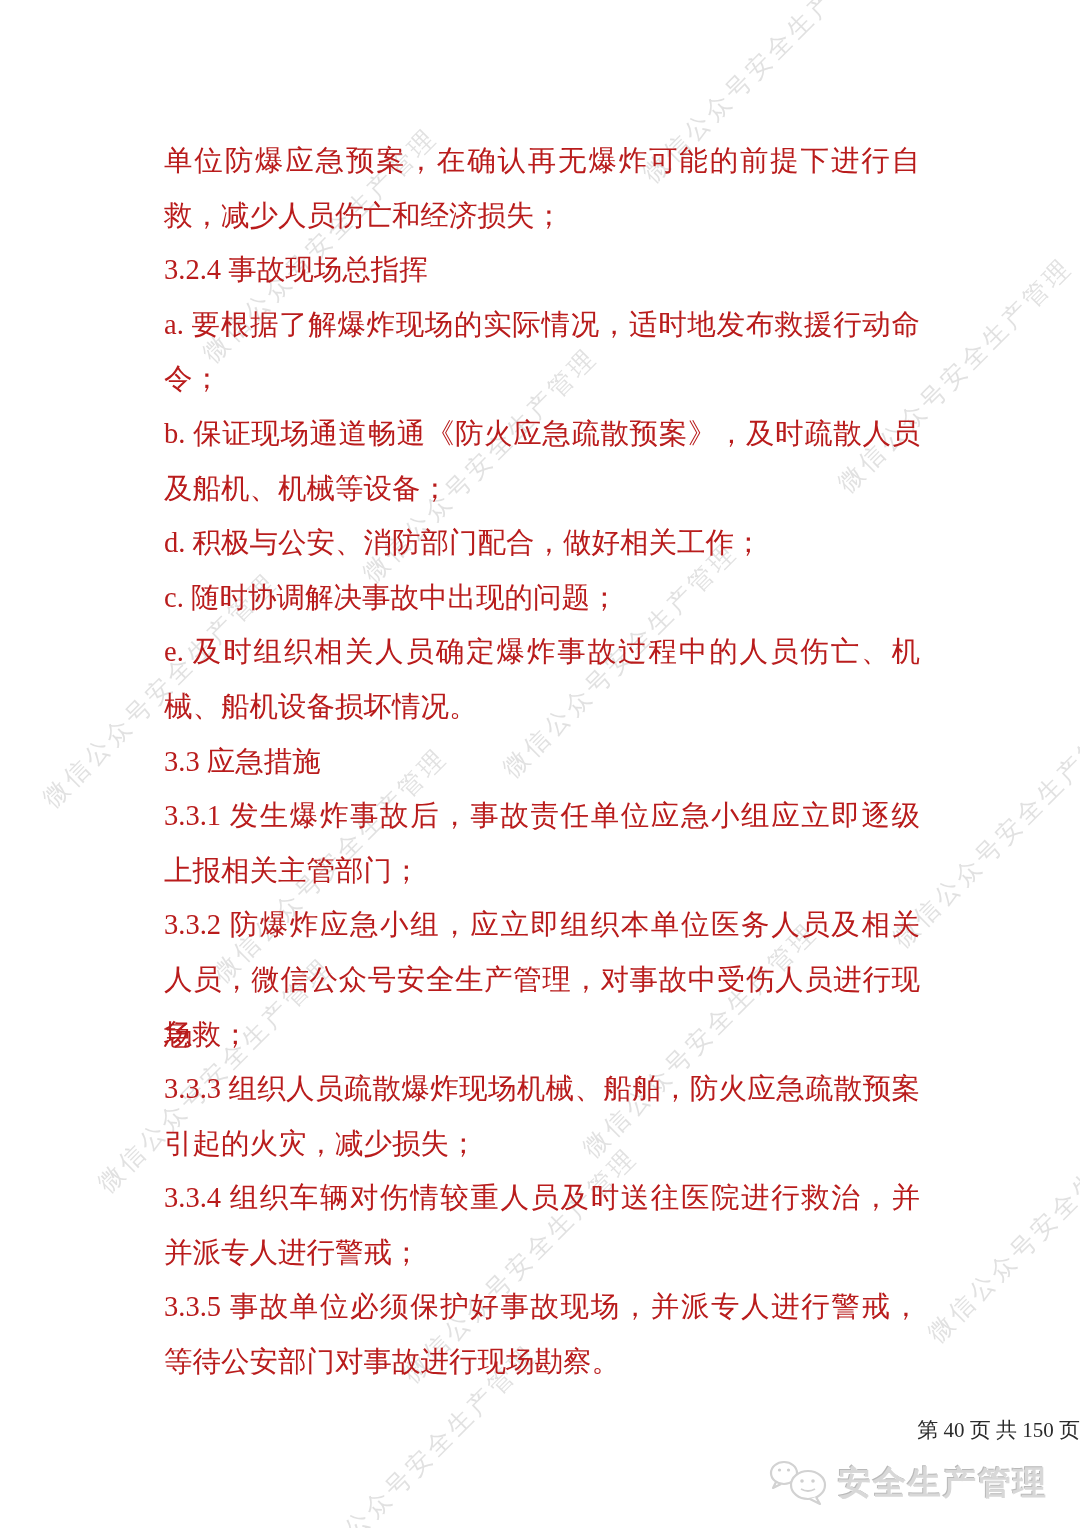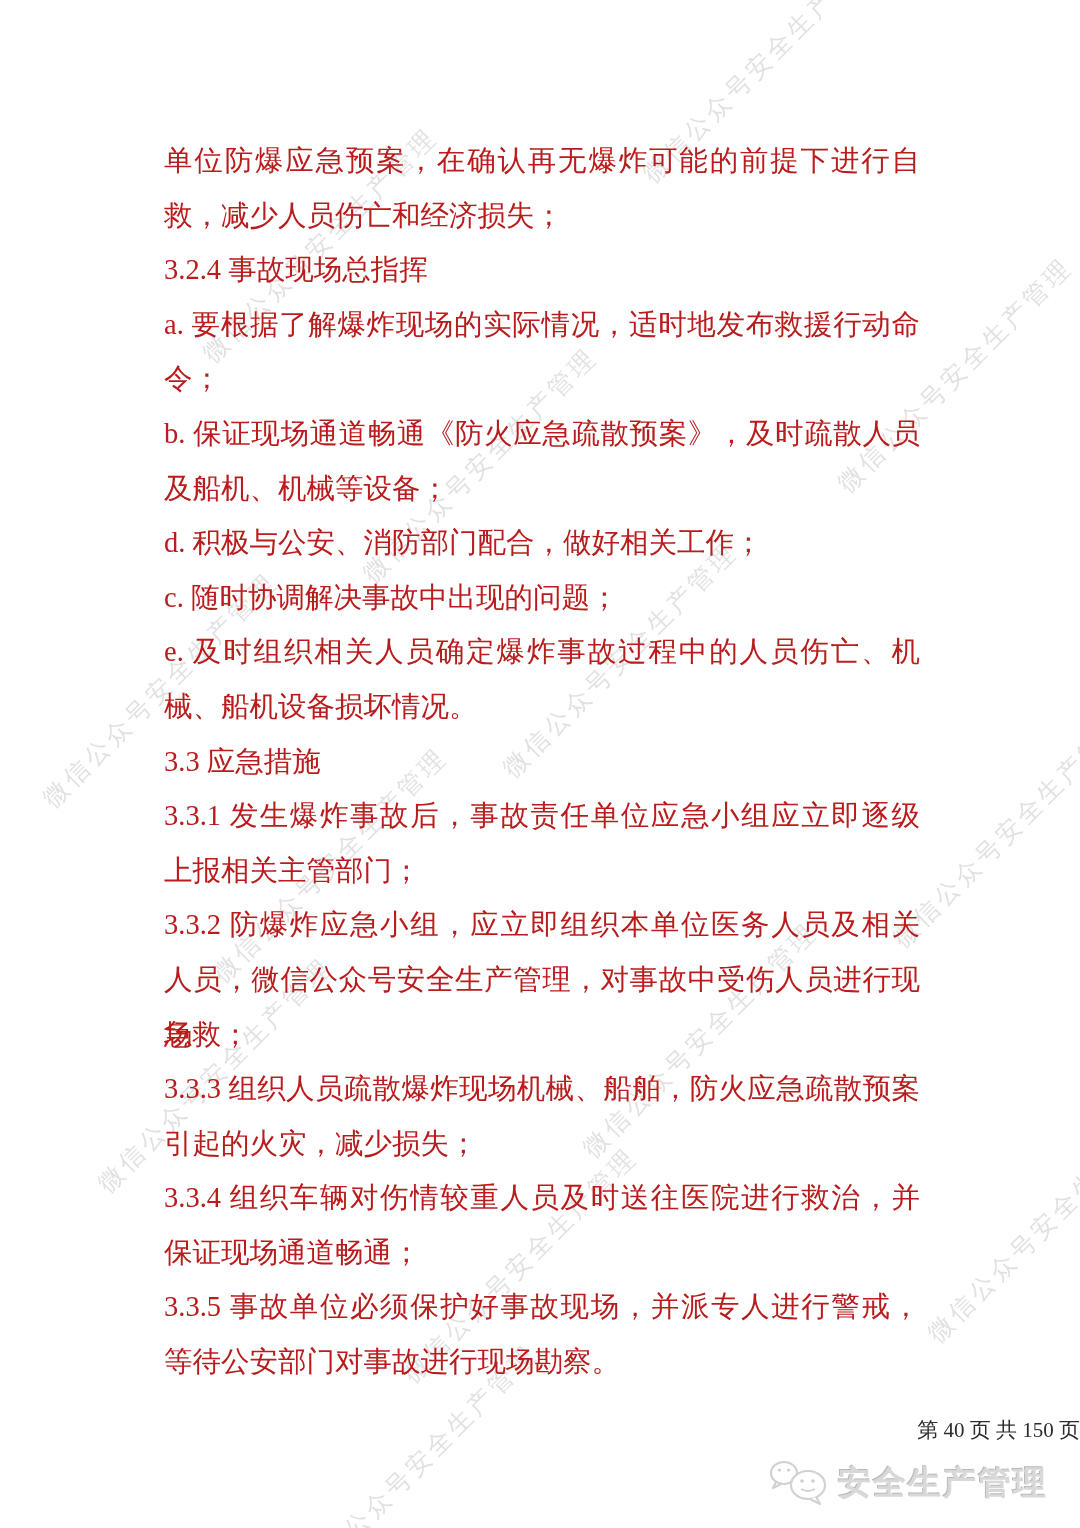--- a/index.html
+++ b/index.html
@@ -115,21 +115,21 @@
     <div class="line">械、船机设备损坏情况。</div>
     <div class="line">3.3 应急措施</div>
     <div class="line full">3.3.1 发生爆炸事故后，事故责任单位应急小组应立即逐级</div>
     <div class="line">上报相关主管部门；</div>
     <div class="line full">3.3.2 防爆炸应急小组，应立即组织本单位医务人员及相关</div>
     <div class="line full">人员，微信公众号安全生产管理，对事故中受伤人员进行现场</div>
     <div class="line">急救；</div>
     <div class="line full">3.3.3 组织人员疏散爆炸现场机械、船舶，防火应急疏散预案</div>
     <div class="line">引起的火灾，减少损失；</div>
     <div class="line full">3.3.4 组织车辆对伤情较重人员及时送往医院进行救治，并</div>
-    <div class="line">保证现场通道畅通；</div>
+    <div class="line">并派专人进行警戒；</div>
     <div class="line full">3.3.5 事故单位必须保护好事故现场，并派专人进行警戒，</div>
     <div class="line">等待公安部门对事故进行现场勘察。</div>
   </main>
 
 <div class="page-footer">第 40 页 共 150 页</div>
 
 <div class="brand">
   <span>
     <svg class="brand-logo" width="62" height="50" viewBox="0 0 62 50">
       <ellipse cx="16" cy="15" rx="13" ry="11" fill="none" stroke="#d2d2d2" stroke-width="2.2"></ellipse>

